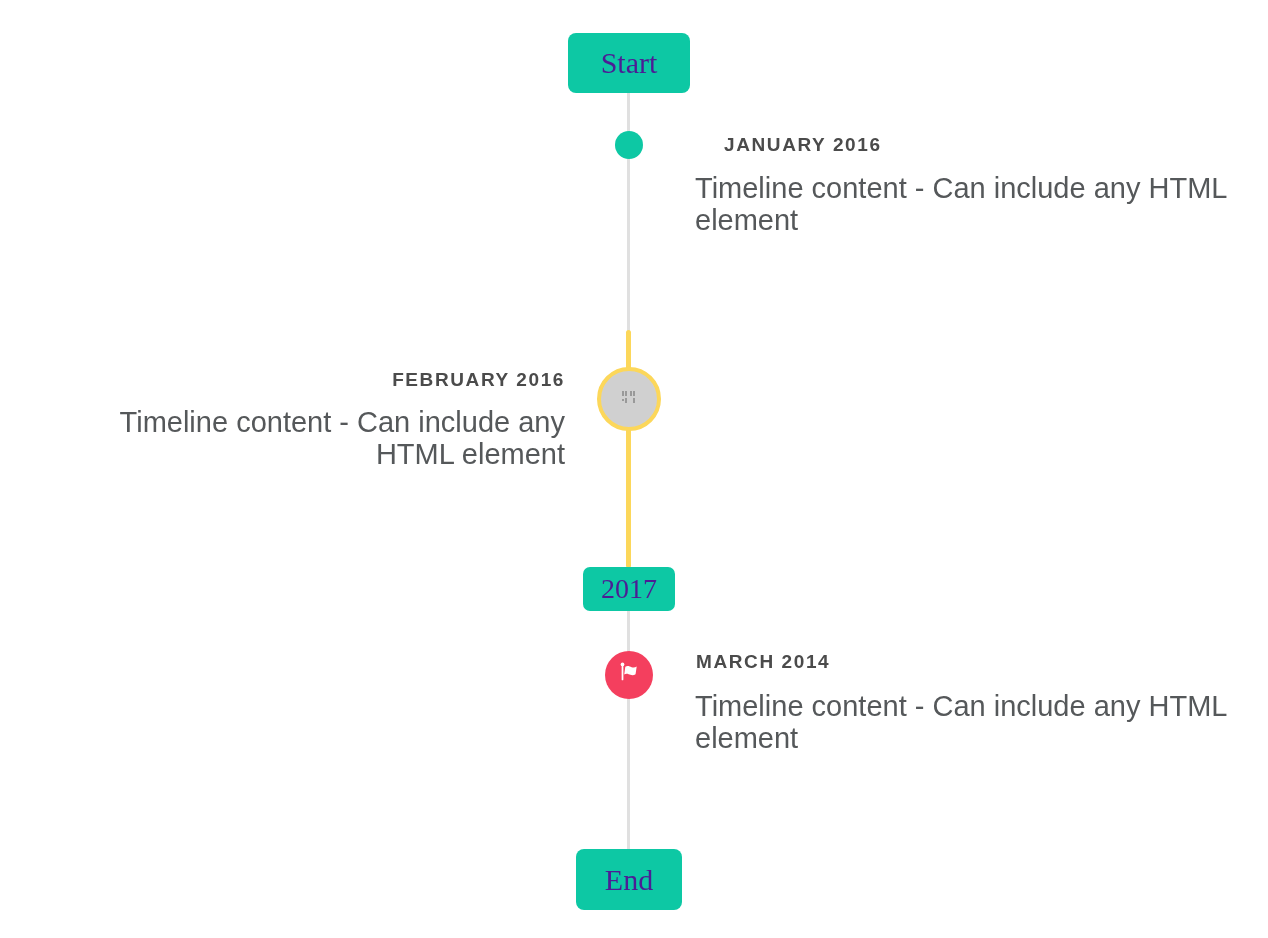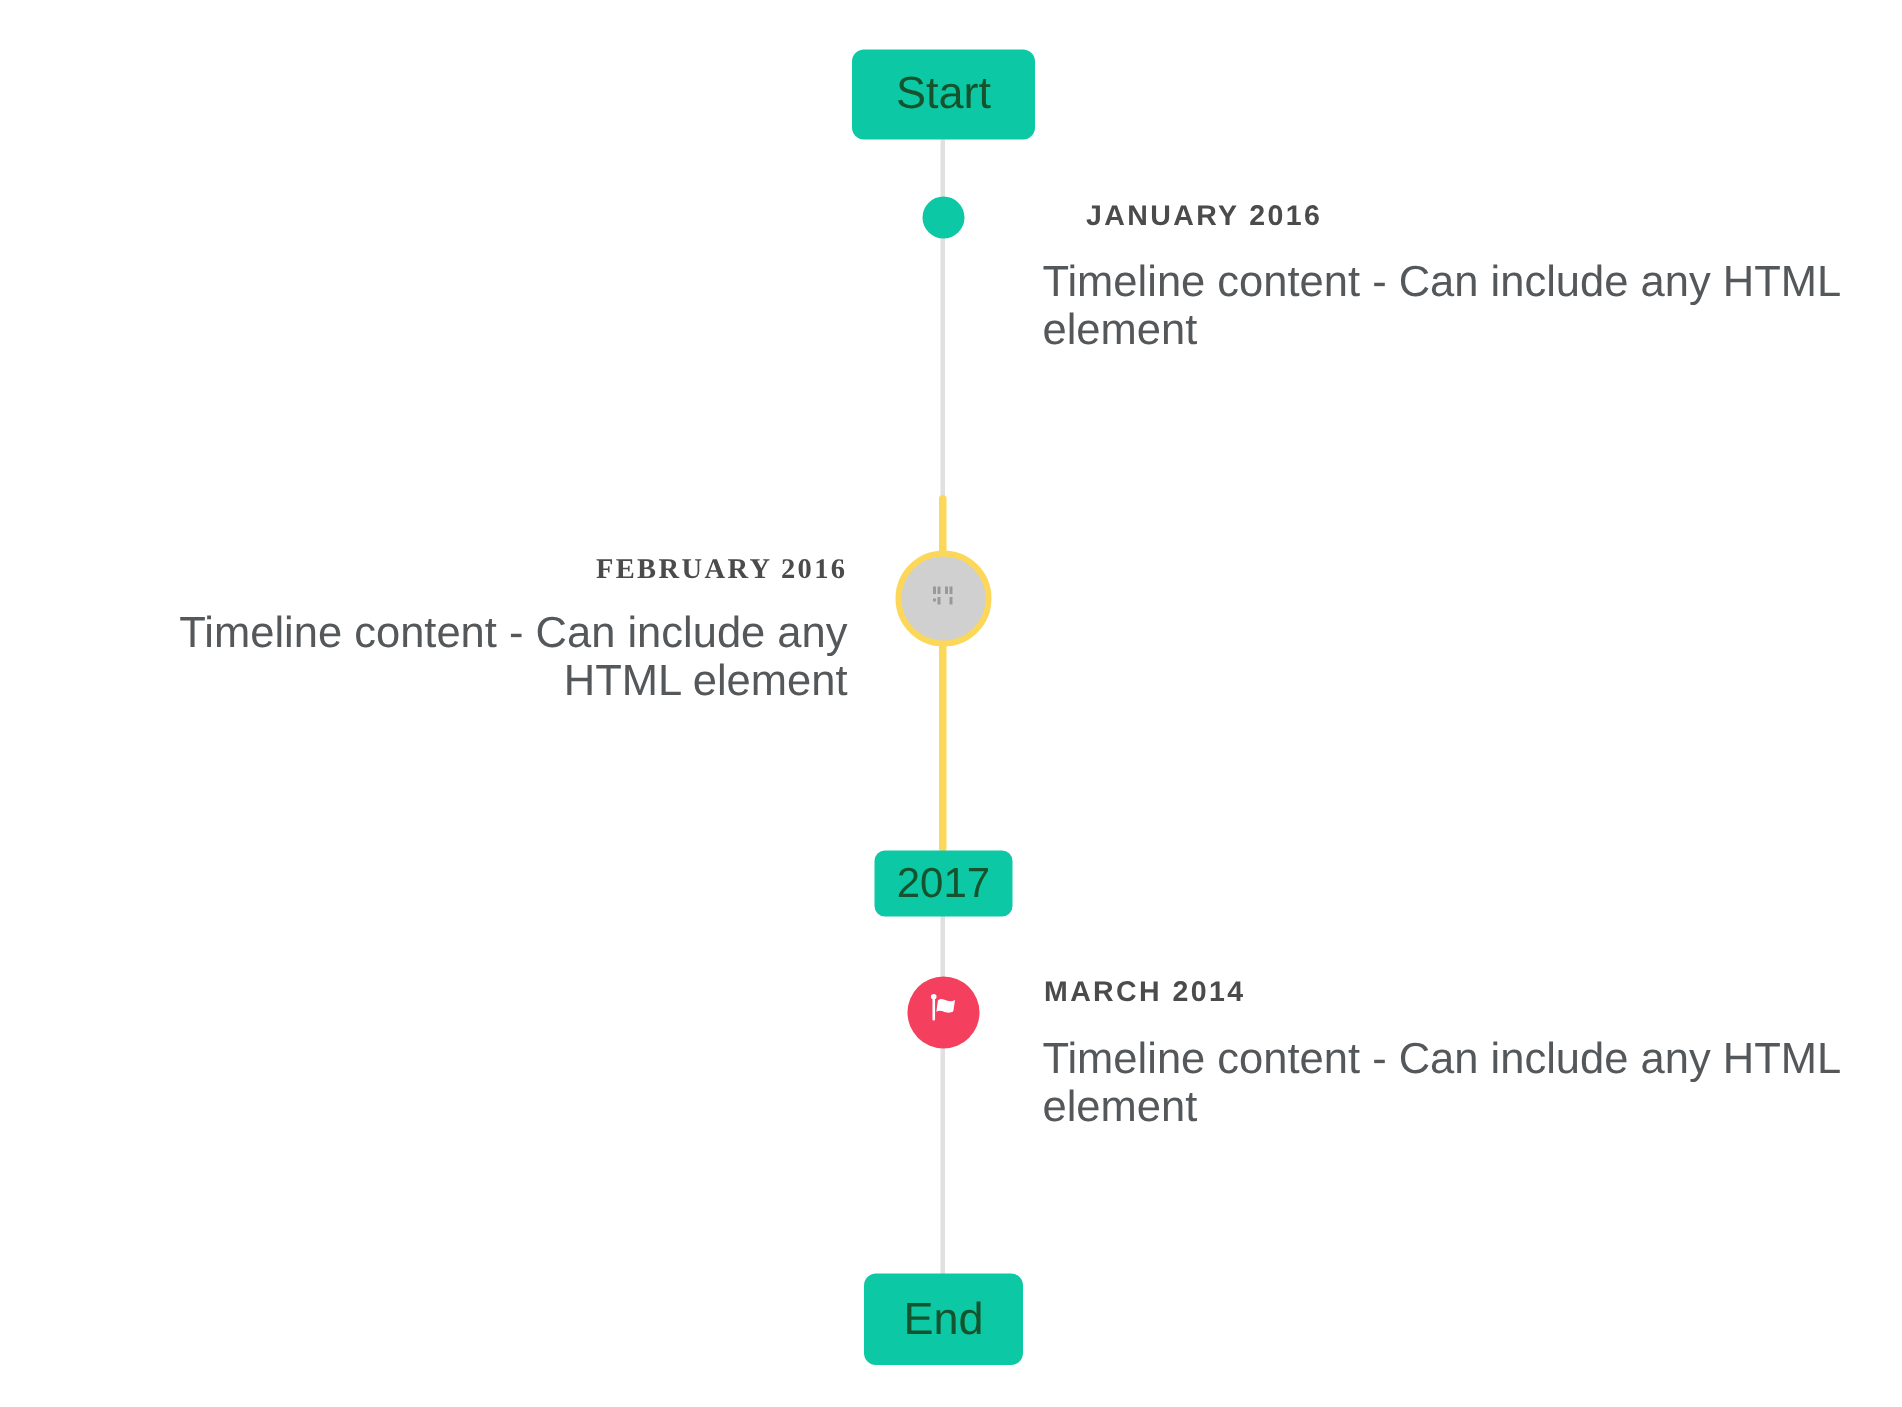--- a/index.html
+++ b/index.html
@@ -24,27 +24,27 @@
     left: 626px; top: 330px;
     width: 5px; height: 238px;
     background: #fcd75a;
     border-radius: 3px;
   }
 
   
   .pill {
     position: absolute;
     background: #0dc8a4;
-    color: #14532d;
+    color: #4c1d95;
     border: none;
     border-radius: 8px;
     display: flex;
     align-items: center;
     justify-content: center;
-    font-family: Liberation Sans, sans-serif;
+    font-family: Liberation Serif, serif;
     cursor: pointer;
   }
   .btn-start { left: 568px; top: 33px;  width: 122px; height: 60px; font-size: 30px; }
   .btn-end   { left: 576px; top: 849px; width: 106px; height: 61px; font-size: 30px; }
   .badge-year{ left: 583px; top: 567px; width: 92px;  height: 44px; font-size: 28px; border-radius: 7px; }
 
   
   .dot-teal {
     position: absolute;
     left: 615px; top: 131px;
@@ -90,21 +90,21 @@
   }
   .event-content {
     position: absolute;
     font-size: 29px;
     line-height: 32px;
     color: #55585a;
     width: 532px;
   }
   .t-jan { left: 696px; top: 134px; margin-left: 28px; }
   .c-jan { left: 695px; top: 172px; text-align: left; }
-  .t-feb { right: 703px; top: 369px; text-align: right; font-family: Liberation Serif, serif; }
+  .t-feb { right: 703px; top: 369px; text-align: right; }
   .c-feb { right: 703px; top: 406px; text-align: right; }
   .t-mar { left: 696px; top: 651px; }
   .c-mar { left: 695px; top: 690px; text-align: left; }
 </style>
 </head>
 <body>
 
 <div class="stage">
 
   <div class="line-gray"></div>

